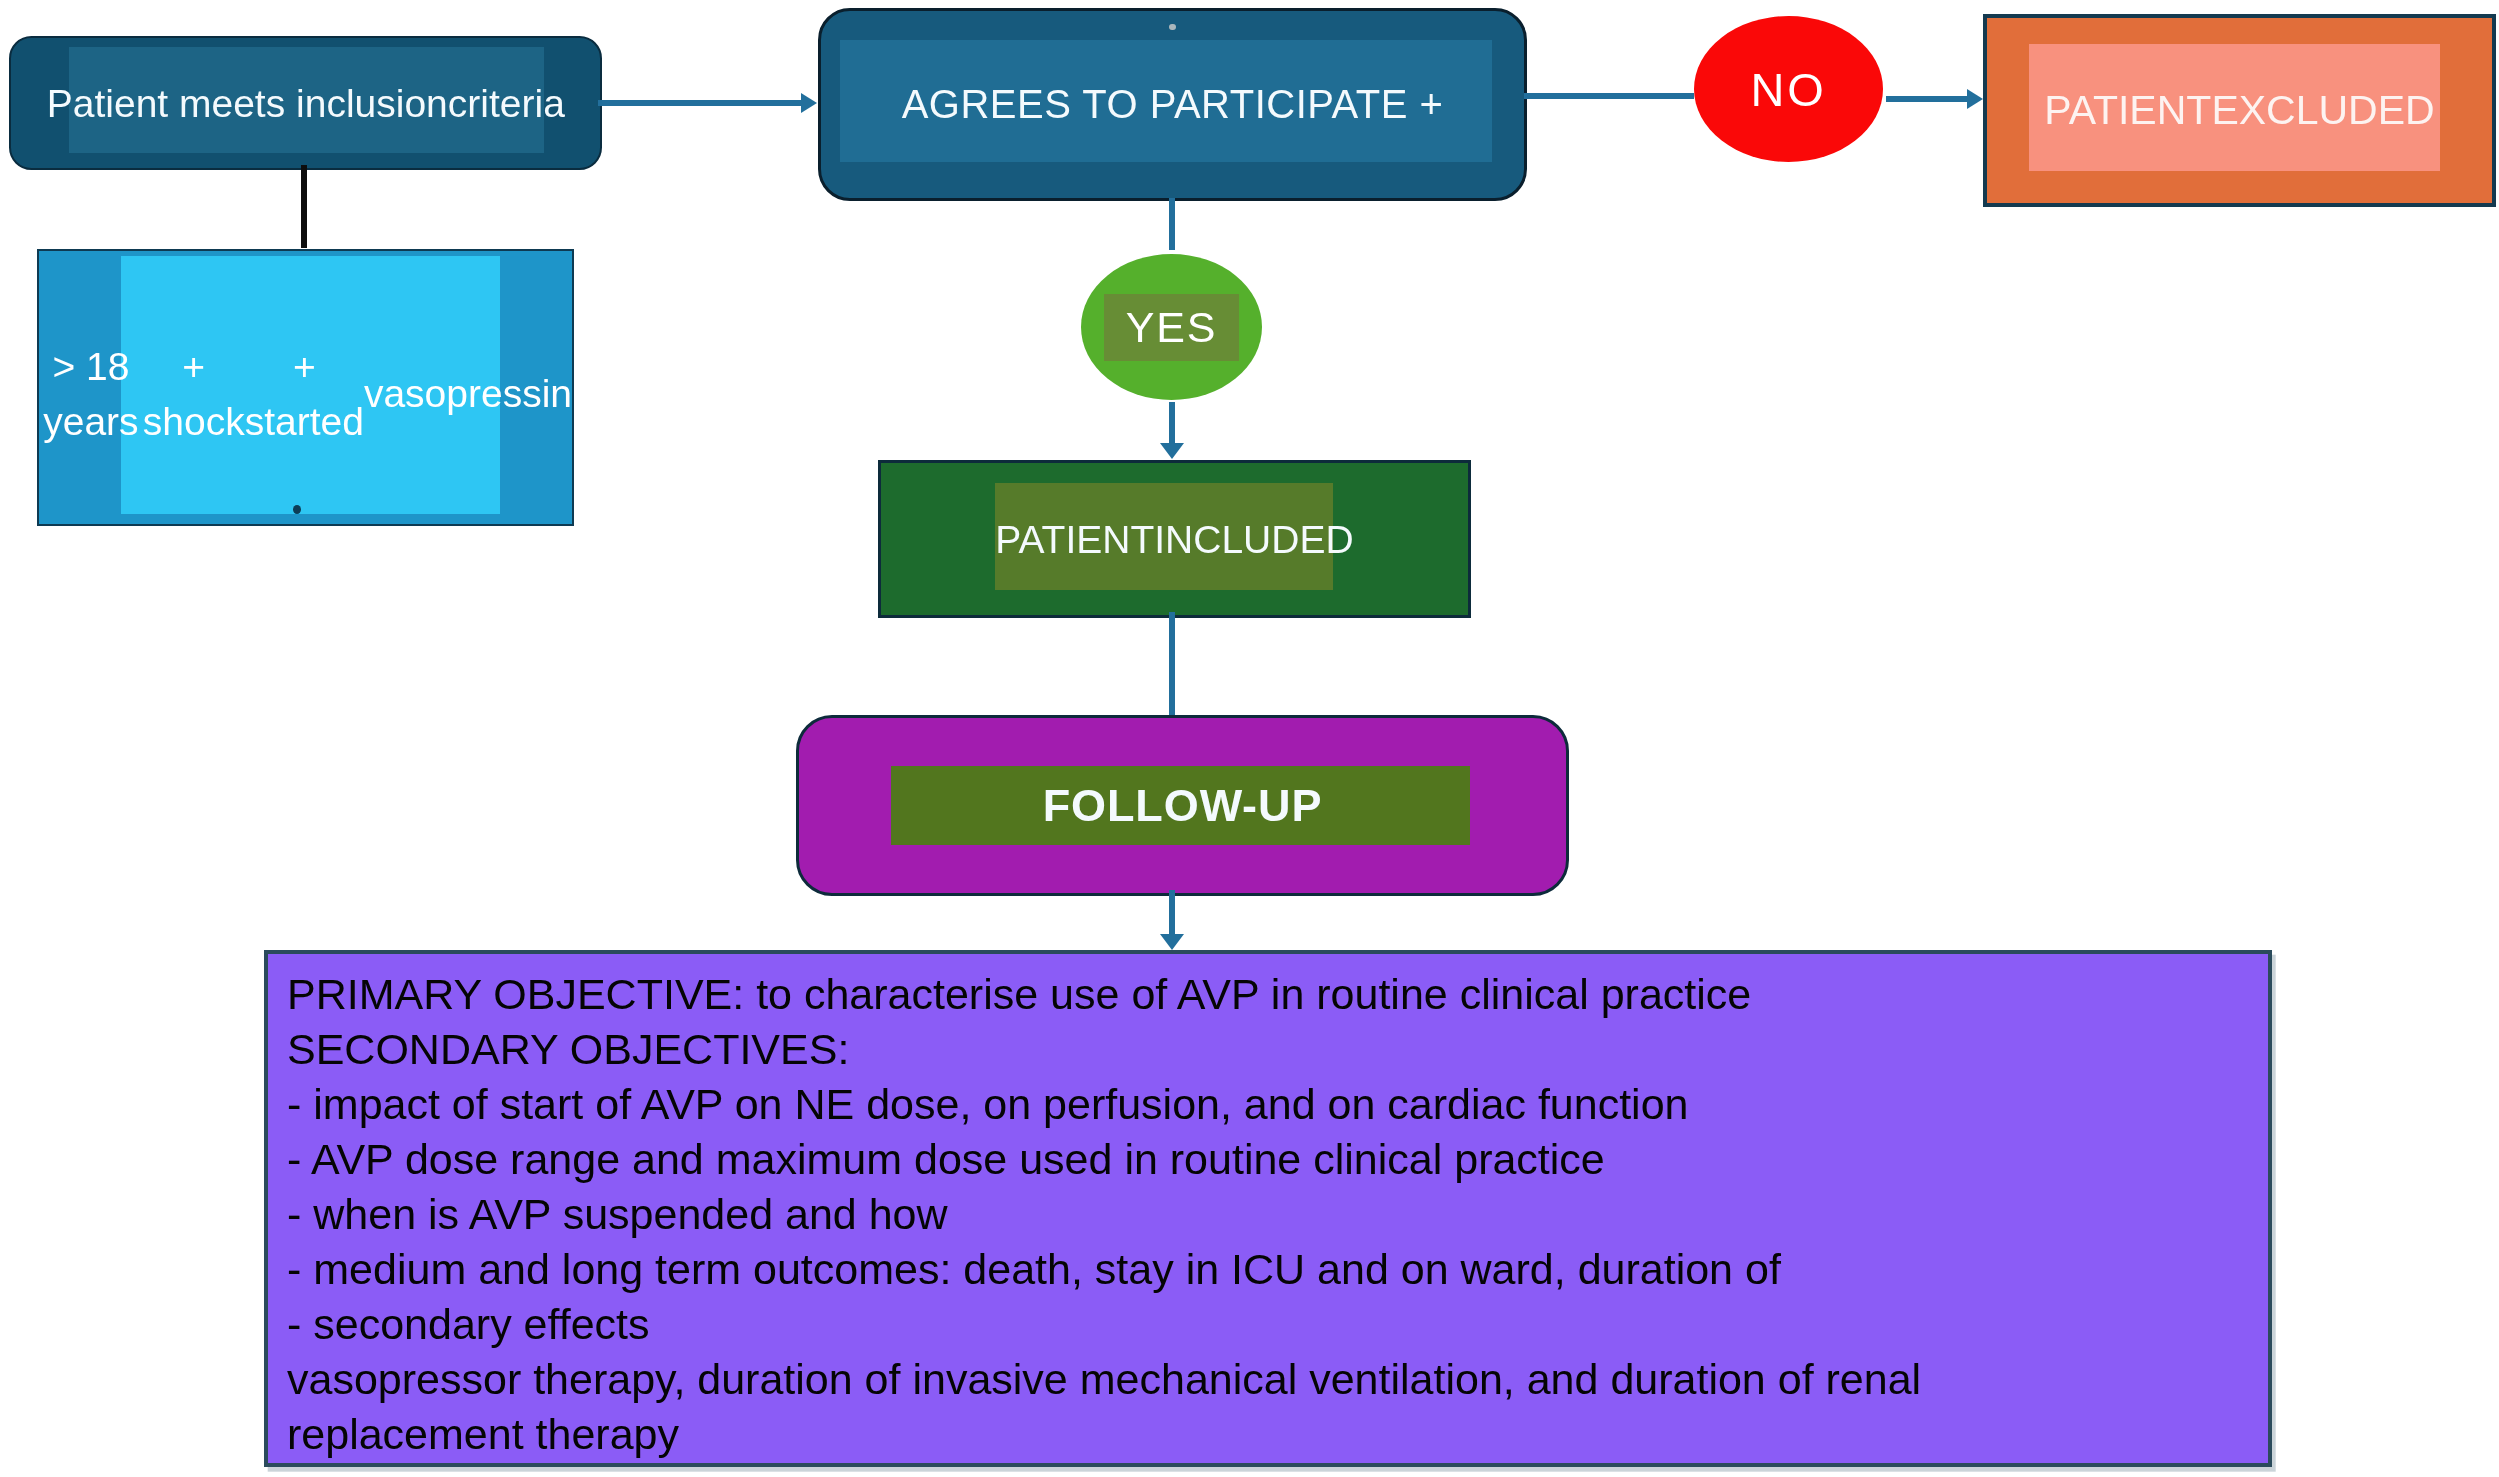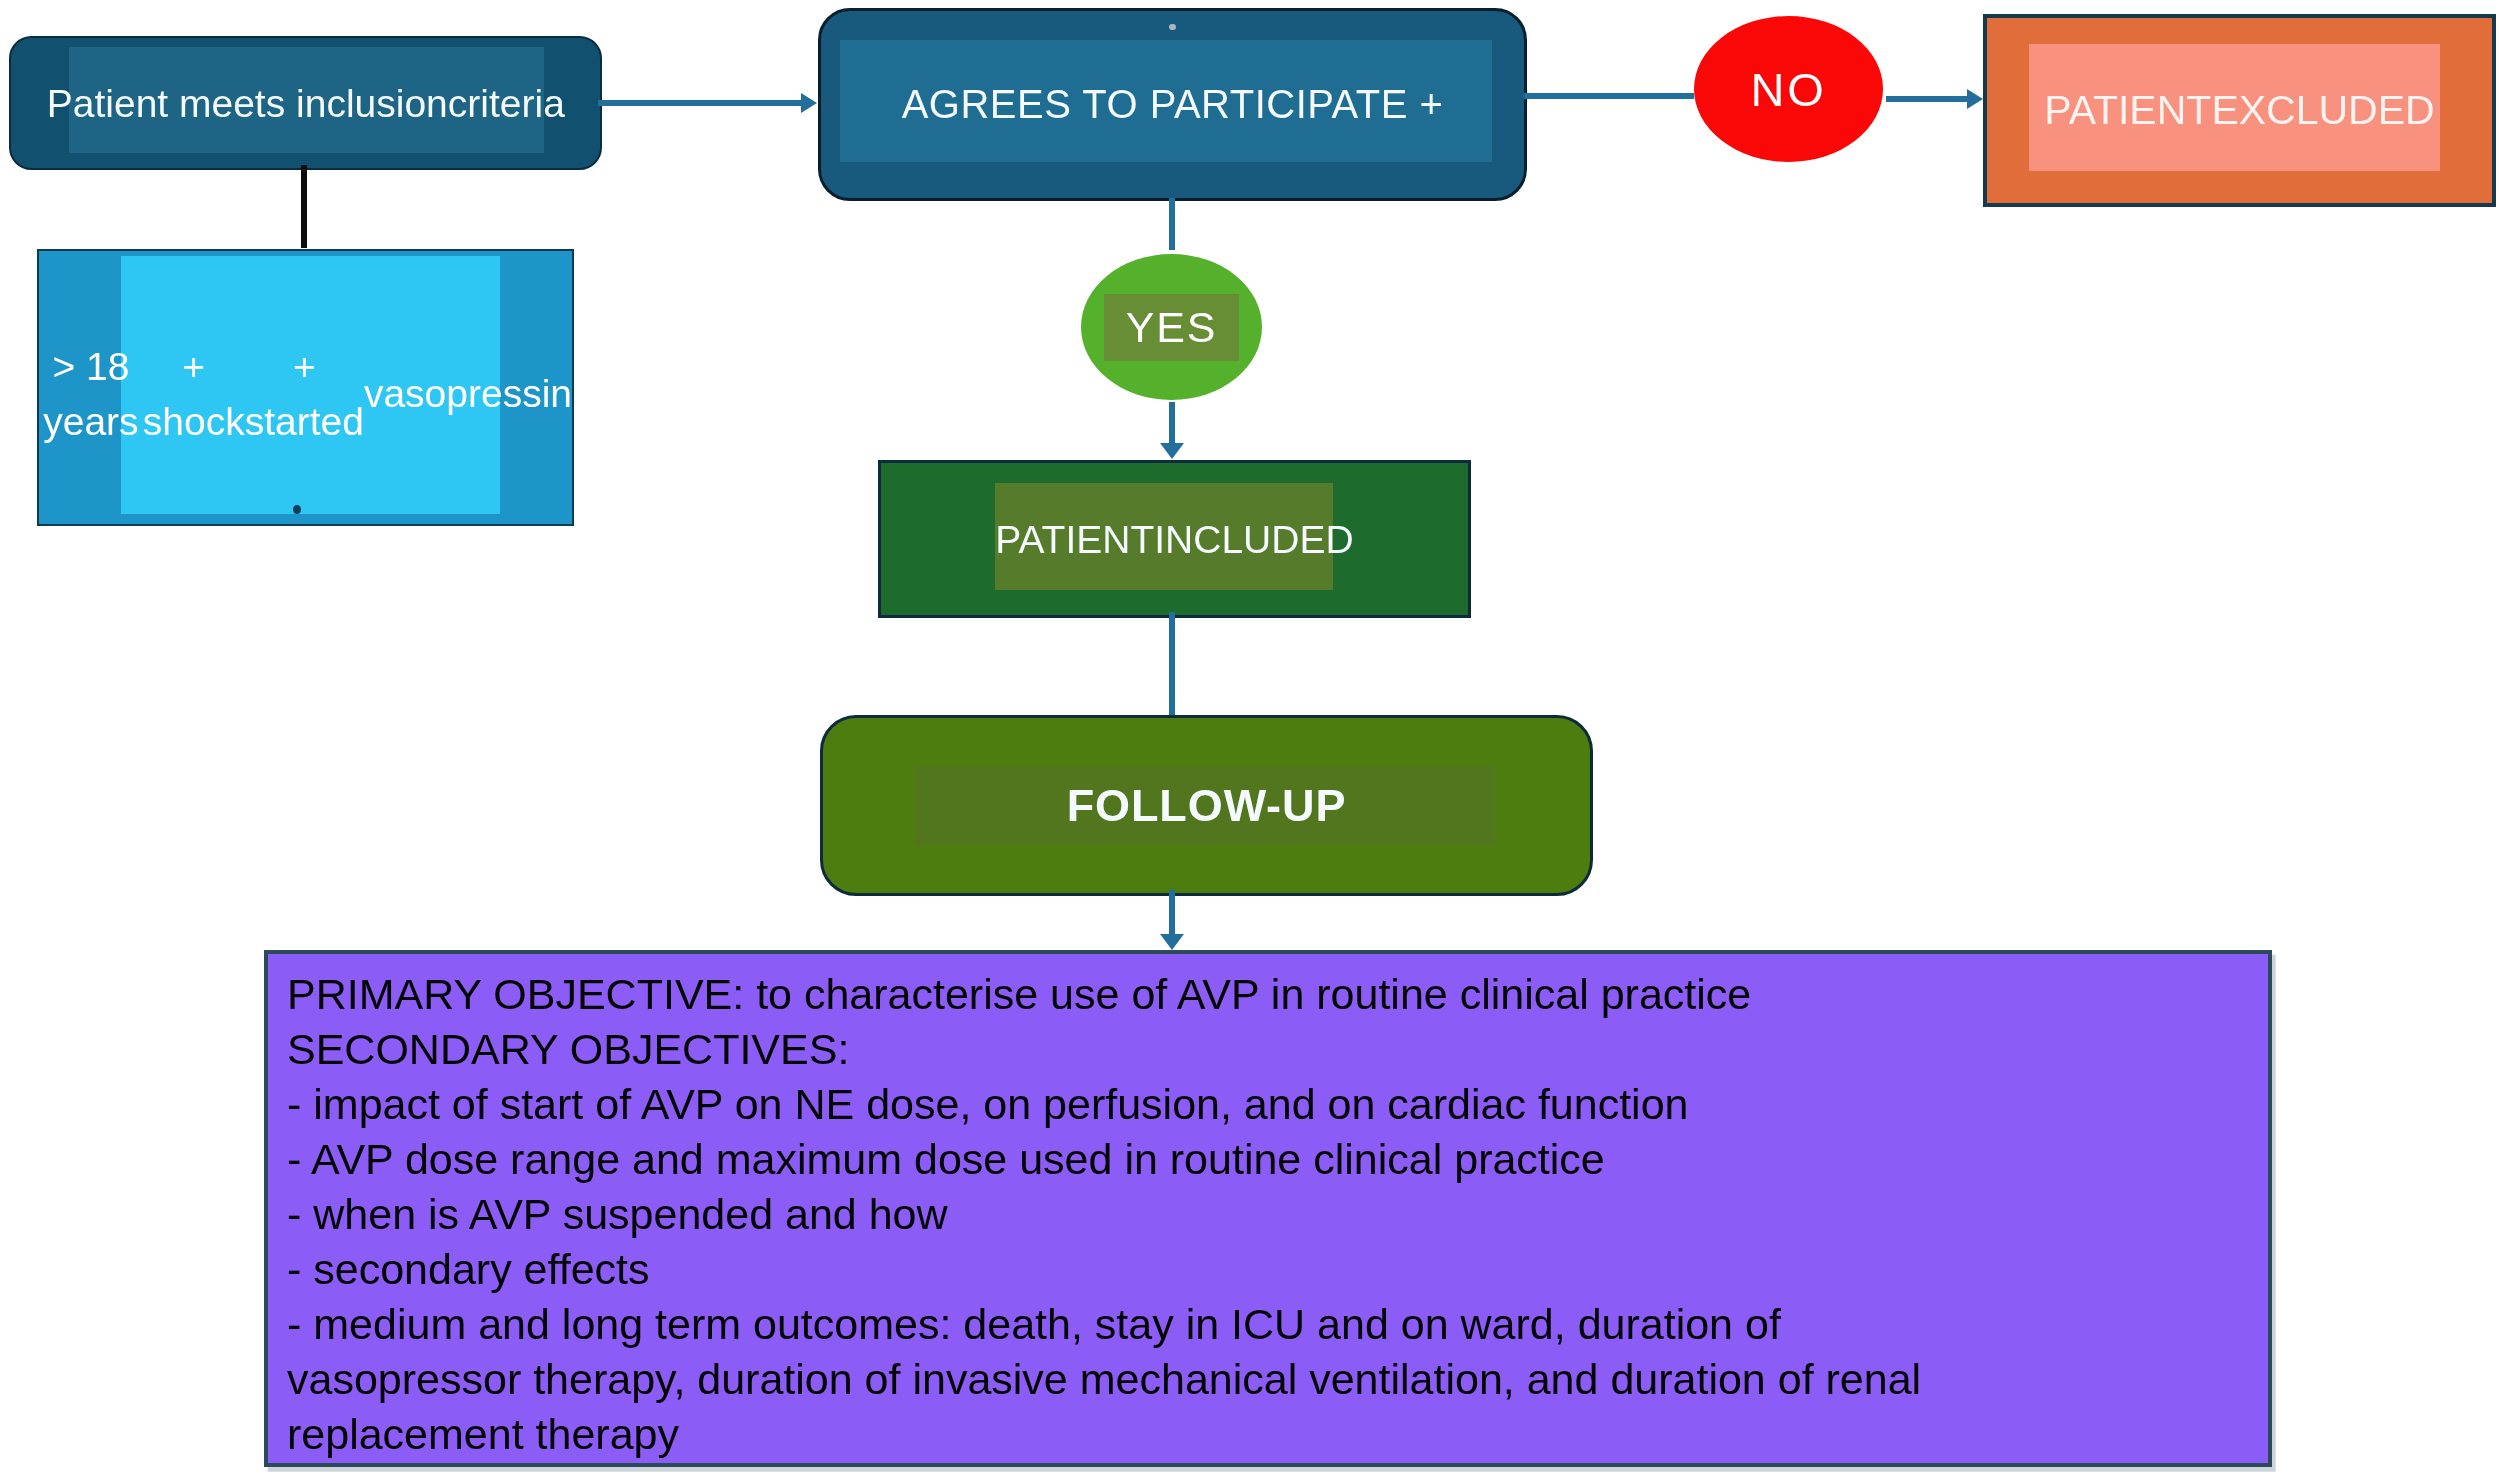--- a/index.html
+++ b/index.html
@@ -60,21 +60,21 @@
   
   .box-included{
     left:878px;top:460px;width:587px;height:152px;
     background:#1d6b2d;border:3.7px solid #0d2b3b;
   }
   .box-included .panel{left:114px;top:19.6px;width:338px;height:107px;background:#567b2a;}
   .box-included .node-text{font-size:39px;line-height:47px;}
   
   .box-followup{
     left:796px;top:715px;width:767px;height:175px;
-    background:#4d7c0f;border:3.7px solid #0d2b3b;border-radius:36px;margin-left:24px;
+    background:#a21caf;border:3.7px solid #0d2b3b;border-radius:36px;
   }
   .box-followup .panel{left:92px;top:48px;width:579px;height:79px;background:#52761e;}
   .box-followup .node-text{font-size:45px;font-weight:bold;letter-spacing:0.9px;}
   
   .box-objectives{
     left:264px;top:950px;width:2008px;height:517px;
     background:#8b5cf6;border:4.7px solid #2b4b5c;
     box-shadow:3.7px 4.7px 0 rgba(140,160,170,0.45);
     box-sizing:border-box;
     padding:13px 28px 0 19px;
@@ -168,20 +168,20 @@
 
   <div class="abs shaft-v" style="left:1169px;top:890px;height:45px;"></div>
   <div class="abs head-down" style="left:1160px;top:934px;"></div>
 
   <div class="abs box-objectives">
     <div class="obj-line">PRIMARY OBJECTIVE: to characterise use of AVP in routine clinical practice</div>
     <div class="obj-line">SECONDARY OBJECTIVES:</div>
     <div class="obj-line">- impact of start of AVP on NE dose, on perfusion, and on cardiac function</div>
     <div class="obj-line">- AVP dose range and maximum dose used in routine clinical practice</div>
     <div class="obj-line">- when is AVP suspended and how</div>
+    <div class="obj-line">- medium and long term outcomes: death, stay in ICU and on ward, duration of</div>
     <div class="obj-line">- secondary effects</div>
-    <div class="obj-line">- medium and long term outcomes: death, stay in ICU and on ward, duration of</div>
     <div class="obj-line">vasopressor therapy, duration of invasive mechanical ventilation, and duration of renal</div>
     <div class="obj-line">replacement therapy</div>
   </div>
 
 </div>
 
 
 </body></html>

